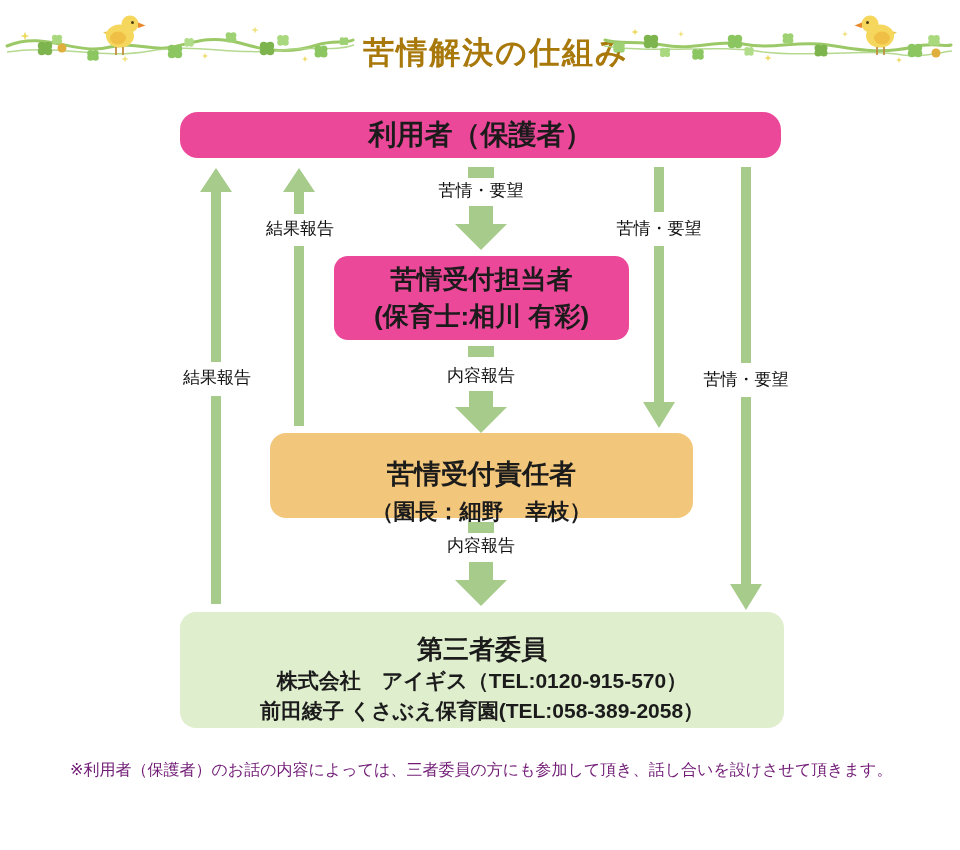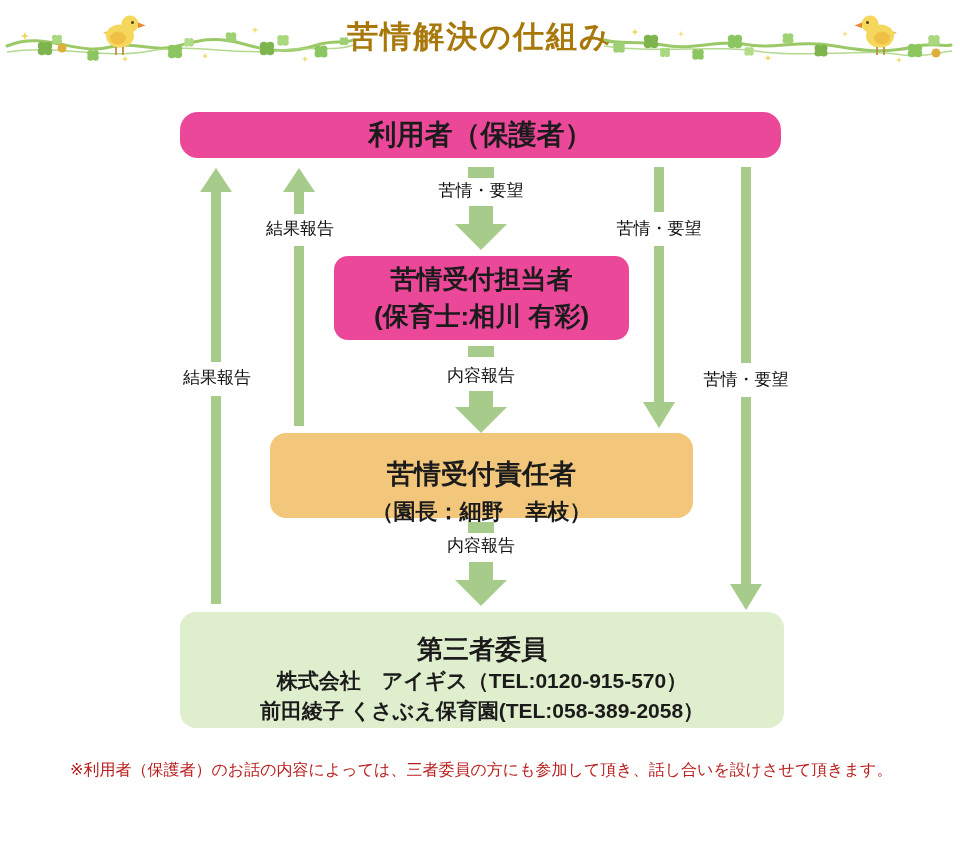--- a/index.html
+++ b/index.html
@@ -3,21 +3,21 @@
 <meta charset="utf-8">
 <style>
   html,body{margin:0;padding:0;background:#fff;}
   .page{
     position:relative;width:960px;height:850px;background:#fff;overflow:hidden;
     font-family:"Liberation Sans","DejaVu Sans",sans-serif;color:#1a1a1a;
   }
   
   .title{
     position:absolute;top:16px;left:50%;transform:translateX(-50%);
-    font-size:31px;font-weight:800;letter-spacing:2px;white-space:nowrap;margin:0;
+    font-size:31px;font-weight:800;letter-spacing:2px;white-space:nowrap;margin:16px;
   }
   .vine{position:absolute;top:14px;width:350px;height:52px;}
   .vine.left{left:5px;}
   .vine.right{left:603px;}
   
   .fbox{
     position:absolute;text-align:center;font-weight:bold;color:#1b1b1b;
     box-sizing:border-box;
   }
   .bx-line{white-space:nowrap;}
@@ -30,21 +30,21 @@
   .head-down{position:absolute;width:32px;height:26px;background:#a7cb8b;
     clip-path:polygon(0 0,100% 0,50% 100%);}
   .head-down-big{position:absolute;width:52px;height:26px;background:#a7cb8b;
     clip-path:polygon(0 0,100% 0,50% 100%);}
   .alabel{
     position:absolute;transform:translateX(-50%);font-size:17px;line-height:20px;
     white-space:nowrap;background:#fff;padding:0 3px;color:#111;
   }
   .footnote{
     position:absolute;left:70px;top:760px;font-size:16px;line-height:20px;
-    white-space:nowrap;margin:0;color:#b91c1c;
+    white-space:nowrap;margin:0;color:#701a75;
   }
 </style>
 </head>
 <body>
 
 <div class="page">
 
   <svg class="vine left" viewBox="0 0 350 52">
     <defs>
       <g id="clover">

